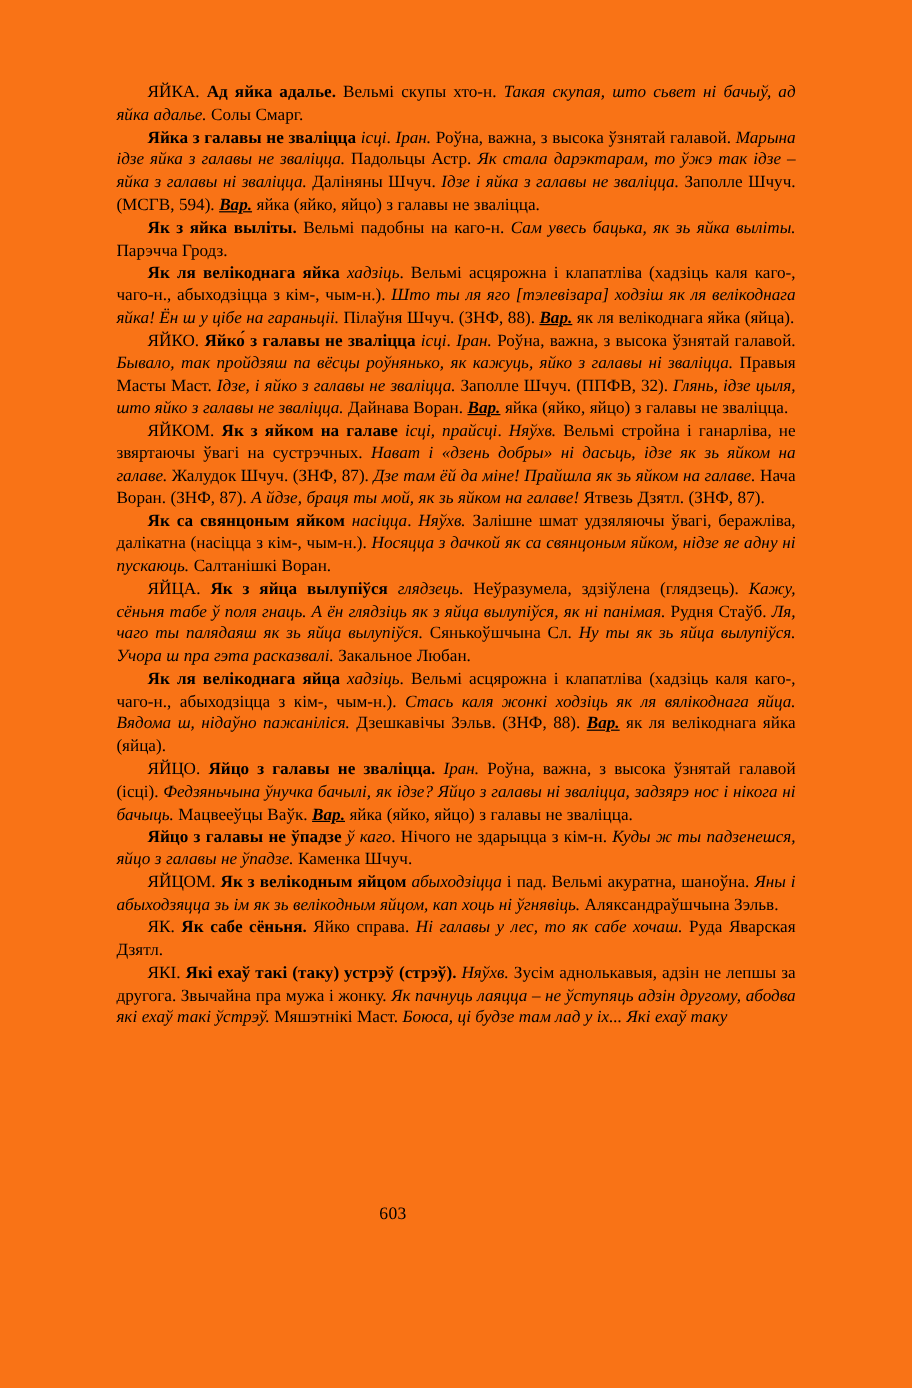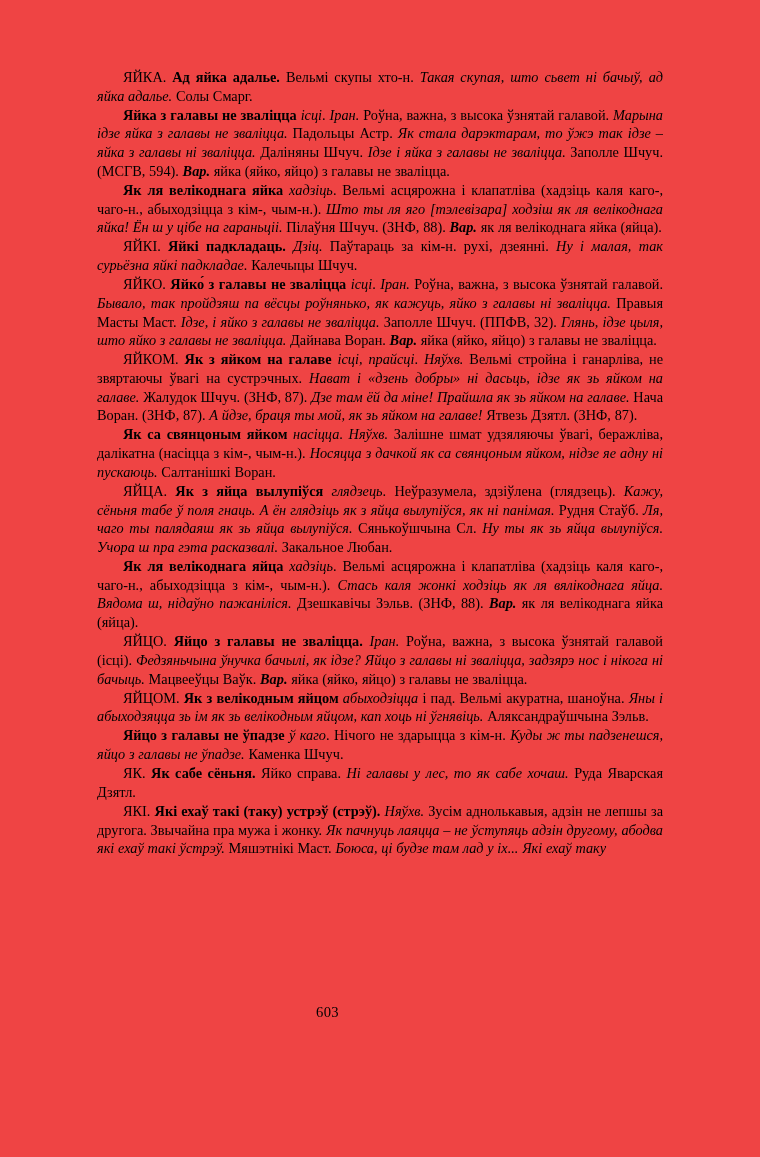--- a/index.html
+++ b/index.html
@@ -13,21 +13,21 @@
     height: 1157px;
     font-family: "Liberation Serif", "DejaVu Serif", serif;
     color: #000000;
     -webkit-font-smoothing: antialiased;
   }
   .page {
     position: relative;
     width: 760px;
     height: 1157px;
     box-sizing: border-box;
-    background: #ef4444;
+    background: #f97316;
     padding-left: 20px;
   }
   .text-column {
     position: absolute;
     left: 97px;
     top: 68px;
     width: 566px;
   }
   .entry {
     font-size: 14.3px;
@@ -44,49 +44,50 @@
   }
   .bold {
     font-weight: bold;
   }
   .ital {
     font-style: italic;
   }
   .bi {
     font-weight: bold;
     font-style: italic;
+    text-decoration: underline;
   }
   .page-number {
     position: absolute;
     left: 0;
     top: 1004px;
     width: 655px;
     text-align: center;
     font-size: 14.6px;
     letter-spacing: 0.4px;
   }
 </style>
 </head>
 <body>
 
 <div class="page">
 
   <div class="text-column" id="entry-column">
 
   <p class="entry"><span class="hw">ЯЙКА. </span><span class="bold">Ад яйка адалье.</span><span class="hw"> Вельмі скупы хто-н. </span><span class="ital">Такая скупая, што сьвет ні бачыў, ад яйка адалье.</span><span class="hw"> Солы Смарг.</span></p>
       <p class="entry"><span class="bold">Яйка з галавы не зваліцца</span><span class="ital"> ісці</span><span class="hw">. </span><span class="ital">Іран.</span><span class="hw"> Роўна, важна, з высока ўзнятай галавой. </span><span class="ital">Марына ідзе яйка з галавы не зваліцца.</span><span class="hw"> Падольцы Астр. </span><span class="ital">Як стала дарэктарам, то ўжэ так ідзе – яйка з галавы ні зваліцца.</span><span class="hw"> Даліняны Шчуч. </span><span class="ital">Ідзе і яйка з галавы не зваліцца.</span><span class="hw"> Заполле Шчуч. (МСГВ, 594). </span><span class="bi">Вар.</span><span class="hw"> яйка (яйко, яйцо) з галавы не зваліцца.</span></p>
+      <p class="entry"><span class="bold">Як з яйка выліты.</span><span class="hw"> Вельмі падобны на каго-н. </span><span class="ital">Сам увесь бацька, як зь яйка выліты.</span><span class="hw"> Парэчча Гродз.</span></p>
       <p class="entry"><span class="bold">Як ля велікоднага яйка</span><span class="ital"> хадзіць</span><span class="hw">. Вельмі асцярожна і клапатліва (хадзіць каля каго-, чаго-н., абыходзіцца з кім-, чым-н.). </span><span class="ital">Што ты ля яго [тэлевізара] ходзіш як ля велікоднага яйка! Ён ш у цібе на гараньціі.</span><span class="hw"> Пілаўня Шчуч. (ЗНФ, 88). </span><span class="bi">Вар.</span><span class="hw"> як ля велікоднага яйка (яйца).</span></p>
-      <p class="entry"><span class="hw">ЯЙКІ. </span><span class="bold">Яйкі падкладаць.</span><span class="ital"> Дзіц.</span><span class="hw"> Паўтараць за кім-н. рухі, дзеянні. </span><span class="ital">Ну і малая, так сурьёзна яйкі падкладае.</span><span class="hw"> Калечыцы Шчуч.</span></p>
       <p class="entry"><span class="hw">ЯЙКО. </span><span class="bold">Яйко́ з галавы не зваліцца</span><span class="ital"> ісці</span><span class="hw">. </span><span class="ital">Іран.</span><span class="hw"> Роўна, важна, з высока ўзнятай галавой. </span><span class="ital">Бывало, так пройдзяш па вёсцы роўнянько, як кажуць, яйко з галавы ні зваліцца.</span><span class="hw"> Правыя Масты Маст. </span><span class="ital">Ідзе, і яйко з галавы не зваліцца.</span><span class="hw"> Заполле Шчуч. (ППФВ, 32). </span><span class="ital">Глянь, ідзе цыля, што яйко з галавы не зваліцца.</span><span class="hw"> Дайнава Воран.  </span><span class="bi">Вар.</span><span class="hw"> яйка (яйко, яйцо) з галавы не зваліцца.</span></p>
       <p class="entry"><span class="hw">ЯЙКОМ. </span><span class="bold">Як з яйком на галаве</span><span class="ital"> ісці, прайсці</span><span class="hw">. </span><span class="ital">Няўхв.</span><span class="hw"> Вельмі стройна і ганарліва, не звяртаючы ўвагі на сустрэчных. </span><span class="ital">Нават і «дзень добры» ні дасьць, ідзе як зь яйком на галаве.</span><span class="hw"> Жалудок Шчуч. (ЗНФ, 87). </span><span class="ital">Дзе там ёй да міне! Прайшла як зь яйком на галаве.</span><span class="hw"> Нача Воран. (ЗНФ, 87). </span><span class="ital">А йдзе, браця ты мой, як зь яйком на галаве!</span><span class="hw"> Ятвезь Дзятл. (ЗНФ, 87).</span></p>
       <p class="entry"><span class="bold">Як са свянцоным яйком</span><span class="ital"> насіцца</span><span class="hw">. </span><span class="ital">Няўхв.</span><span class="hw"> Залішне шмат удзяляючы ўвагі, беражліва, далікатна (насіцца з кім-, чым-н.). </span><span class="ital">Носяцца з дачкой як са свянцоным яйком, нідзе яе адну ні пускаюць.</span><span class="hw"> Салтанішкі Воран.</span></p>
       <p class="entry"><span class="hw">ЯЙЦА. </span><span class="bold">Як з яйца вылупіўся</span><span class="ital"> глядзець</span><span class="hw">. Неўразумела, здзіўлена (глядзець). </span><span class="ital">Кажу, сёньня табе ў поля гнаць. А ён глядзіць як з яйца вылупіўся, як ні панімая.</span><span class="hw"> Рудня Стаўб. </span><span class="ital">Ля, чаго ты палядаяш як зь яйца вылупіўся.</span><span class="hw"> Сянькоўшчына Сл. </span><span class="ital">Ну ты як зь яйца вылупіўся. Учора ш пра гэта расказвалі.</span><span class="hw"> Закальное Любан.</span></p>
       <p class="entry"><span class="bold">Як ля велікоднага яйца</span><span class="ital"> хадзіць</span><span class="hw">. Вельмі асцярожна і клапатліва (хадзіць каля каго-, чаго-н., абыходзіцца з кім-, чым-н.). </span><span class="ital">Стась каля жонкі ходзіць як ля вялікоднага яйца. Вядома ш, нідаўно пажаніліся.</span><span class="hw"> Дзешкавічы Зэльв. (ЗНФ, 88). </span><span class="bi">Вар.</span><span class="hw"> як ля велікоднага яйка (яйца).</span></p>
       <p class="entry"><span class="hw">ЯЙЦО. </span><span class="bold">Яйцо з галавы не зваліцца.</span><span class="hw"> </span><span class="ital">Іран.</span><span class="hw"> Роўна, важна, з высока ўзнятай галавой (ісці). </span><span class="ital">Федзяньчына ўнучка бачылі, як ідзе? Яйцо з галавы ні зваліцца, задзярэ нос і нікога ні бачыць.</span><span class="hw"> Мацвееўцы Ваўк. </span><span class="bi">Вар.</span><span class="hw"> яйка (яйко, яйцо) з галавы не зваліцца.</span></p>
+      <p class="entry"><span class="bold">Яйцо з галавы не ўпадзе</span><span class="ital"> ў каго</span><span class="hw">. Нічого не здарыцца з кім-н. </span><span class="ital">Куды ж ты падзенешся, яйцо з галавы не ўпадзе.</span><span class="hw"> Каменка Шчуч.</span></p>
       <p class="entry"><span class="hw">ЯЙЦОМ. </span><span class="bold">Як з велікодным яйцом</span><span class="ital"> абыходзіцца</span><span class="hw"> і пад. Вельмі акуратна, шаноўна. </span><span class="ital">Яны і абыходзяцца зь ім як зь велікодным яйцом, кап хоць ні ўгнявіць.</span><span class="hw"> Аляксандраўшчына Зэльв.</span></p>
-      <p class="entry"><span class="bold">Яйцо з галавы не ўпадзе</span><span class="ital"> ў каго</span><span class="hw">. Нічого не здарыцца з кім-н. </span><span class="ital">Куды ж ты падзенешся, яйцо з галавы не ўпадзе.</span><span class="hw"> Каменка Шчуч.</span></p>
       <p class="entry"><span class="hw">ЯК. </span><span class="bold">Як сабе сёньня.</span><span class="hw"> Яйко справа. </span><span class="ital">Ні галавы у лес, то як сабе хочаш.</span><span class="hw"> Руда Яварская Дзятл.</span></p>
       <p class="entry"><span class="hw">ЯКІ. </span><span class="bold">Які ехаў такі (таку) устрэў (стрэў).</span><span class="hw"> </span><span class="ital">Няўхв.</span><span class="hw"> Зусім аднолькавыя, адзін не лепшы за другога. Звычайна пра мужа і жонку. </span><span class="ital">Як пачнуць лаяцца – не ўступяць адзін другому, абодва які ехаў такі ўстрэў.</span><span class="hw"> Мяшэтнікі Маст. </span><span class="ital">Боюса, ці будзе там лад у іх... Які ехаў таку</span></p>
     </div>
 
   <div class="page-number">603</div>
 
 </div>
 
 </body></html>

